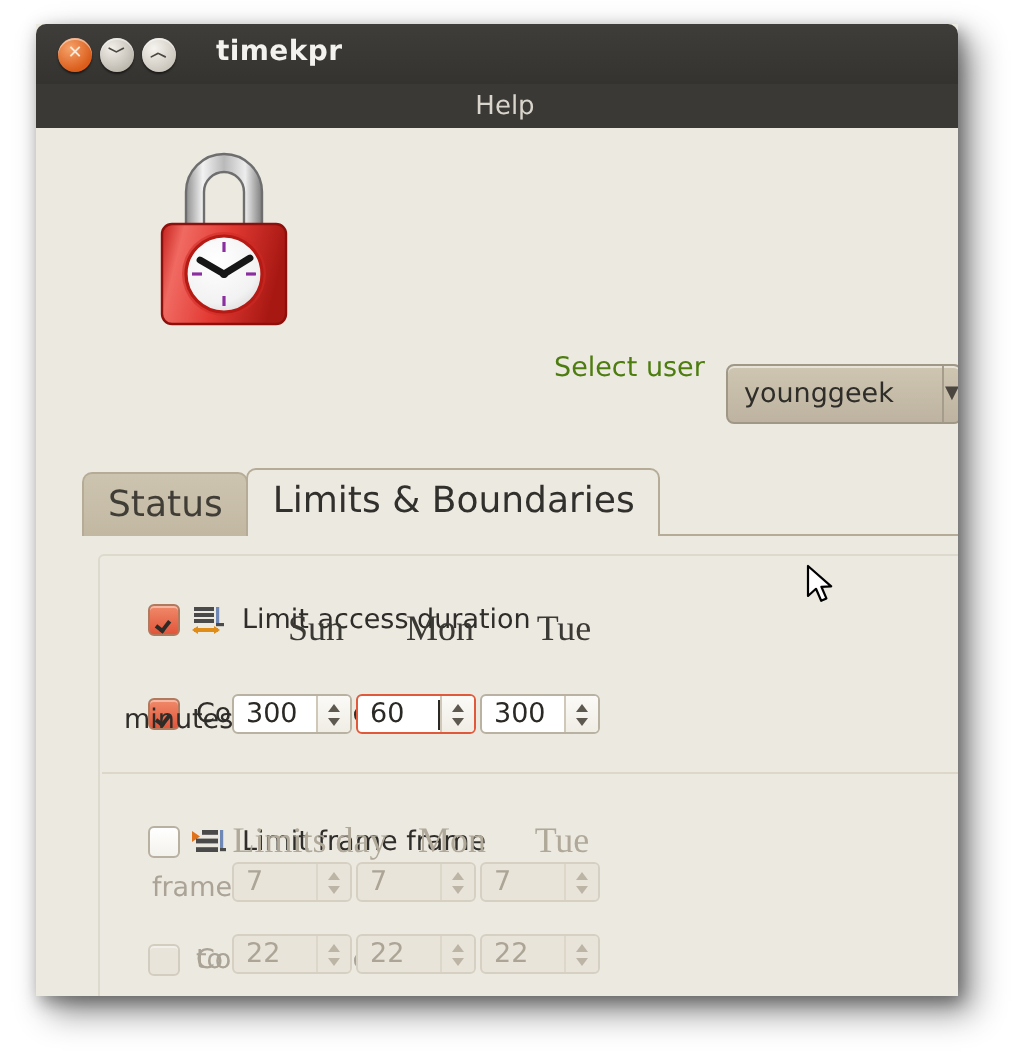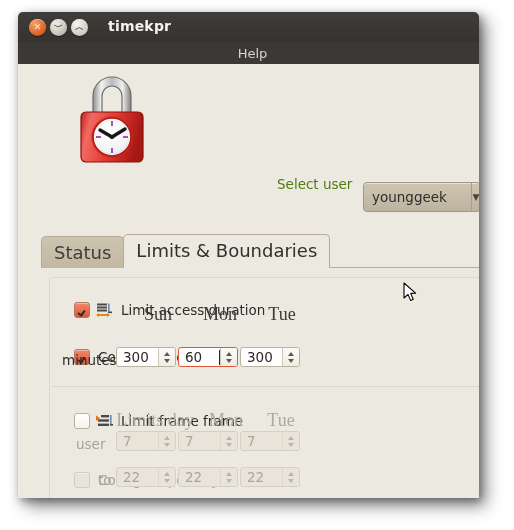--- a/index.html
+++ b/index.html
@@ -467,21 +467,21 @@
                 <rect x="14" y="10" width="3" height="1.6" fill="#4a4a4a"></rect>
               </svg>
             </span>
             <span class="row-label">Limit frame frame</span>
           </div>
 
           <div class="dayhead disabled" style="left:60px; top:132px; width:90px;">Limits day</div>
           <div class="dayhead disabled" style="left:150px; top:132px; width:52px;">Mon</div>
           <div class="dayhead disabled" style="left:205px; top:132px; width:52px;">Tue</div>
 
-          <div class="fieldlabel disabled" style="left:26px; top:158px;">user</div>
+          <div class="fieldlabel disabled" style="left:26px; top:158px;">frame</div>
           <div class="spin disabled" style="left:66px; top:153px; width:60px;">
             <div class="val">7</div>
             <div class="arrows">
                 <span class="up"></span>
                 <span class="dn"></span>
               </div>
           </div>
           <div class="spin disabled" style="left:128px; top:153px; width:60px;">
             <div class="val">7</div>
             <div class="arrows">

